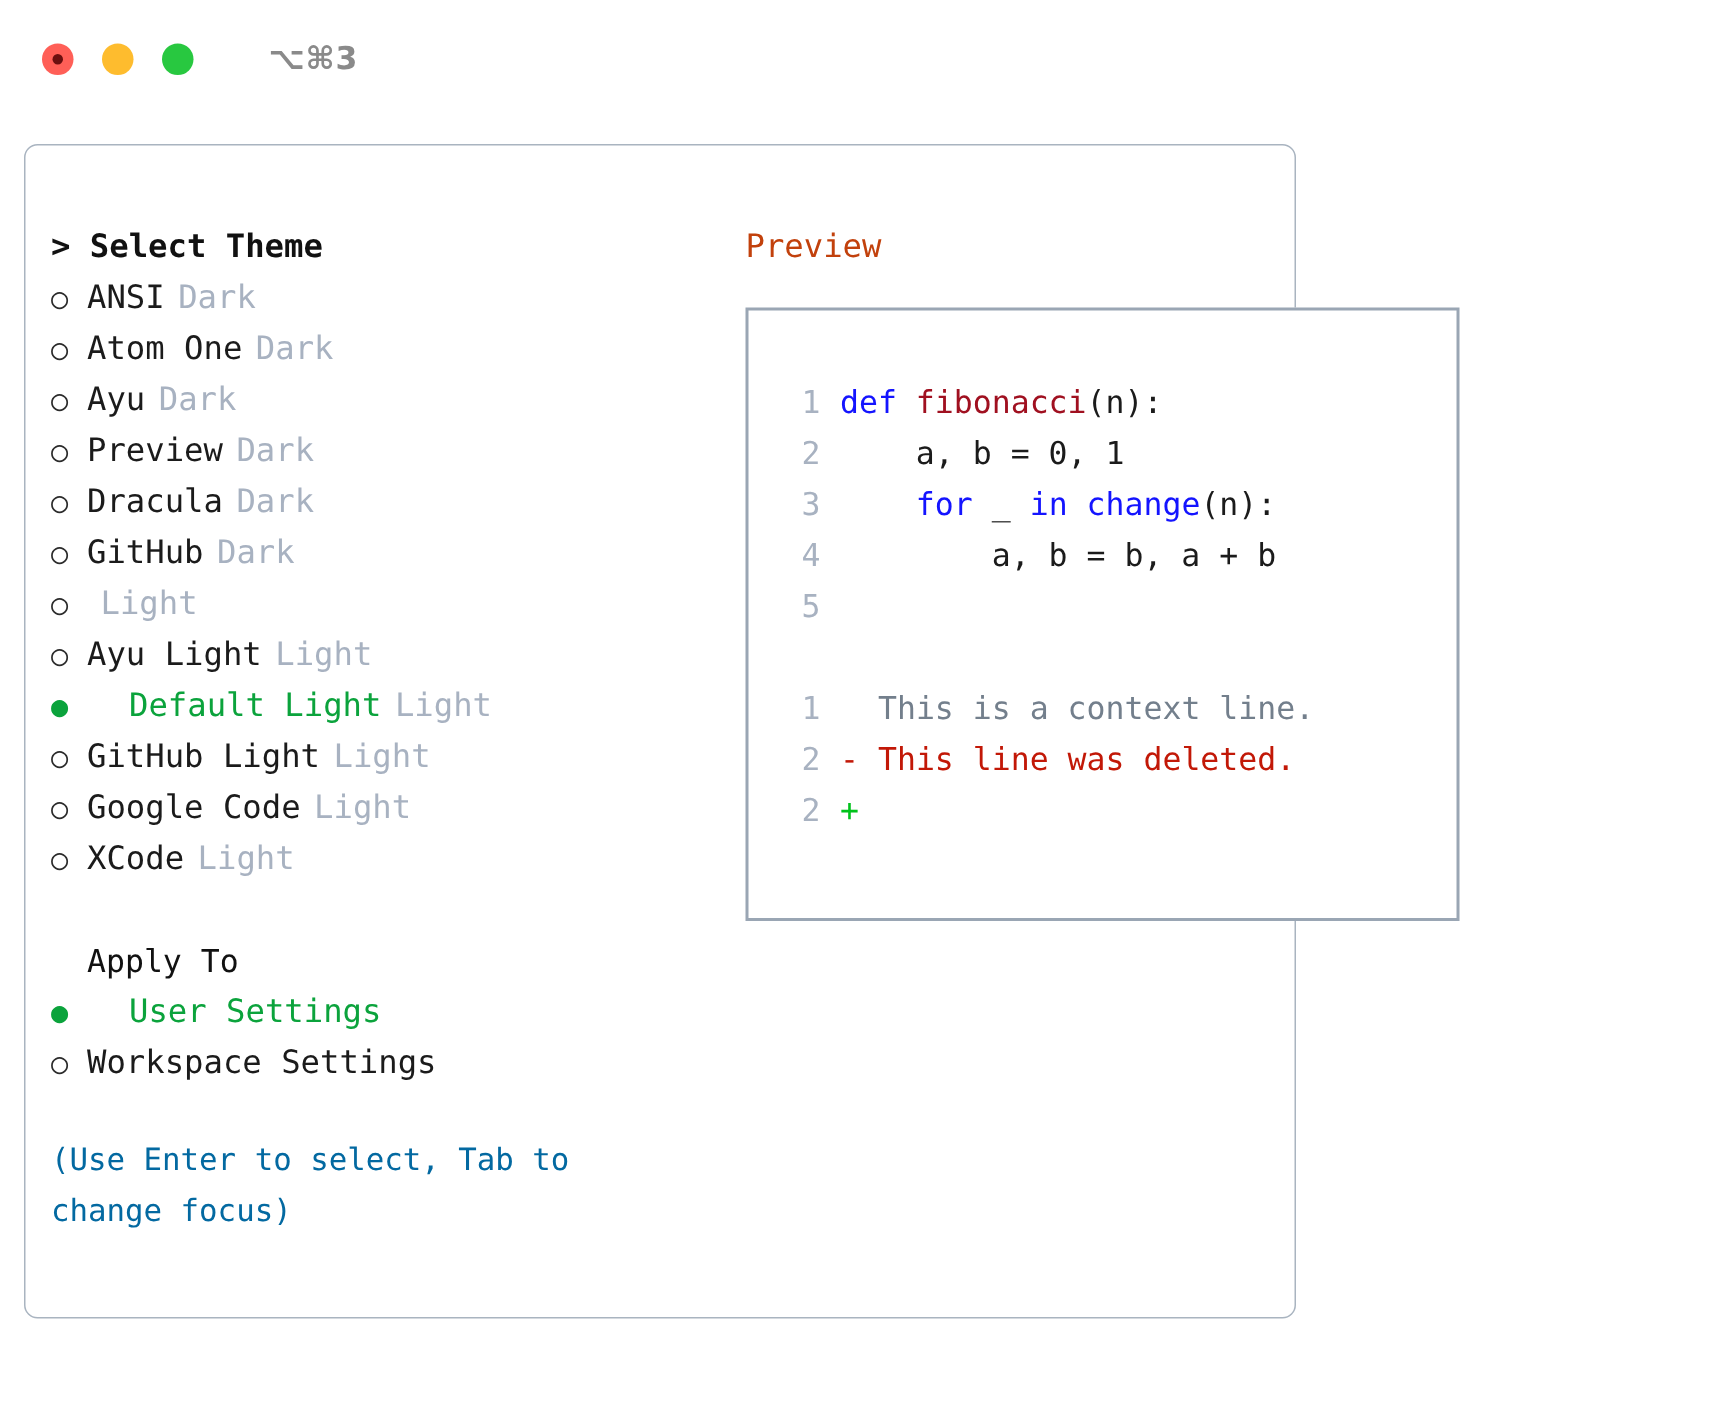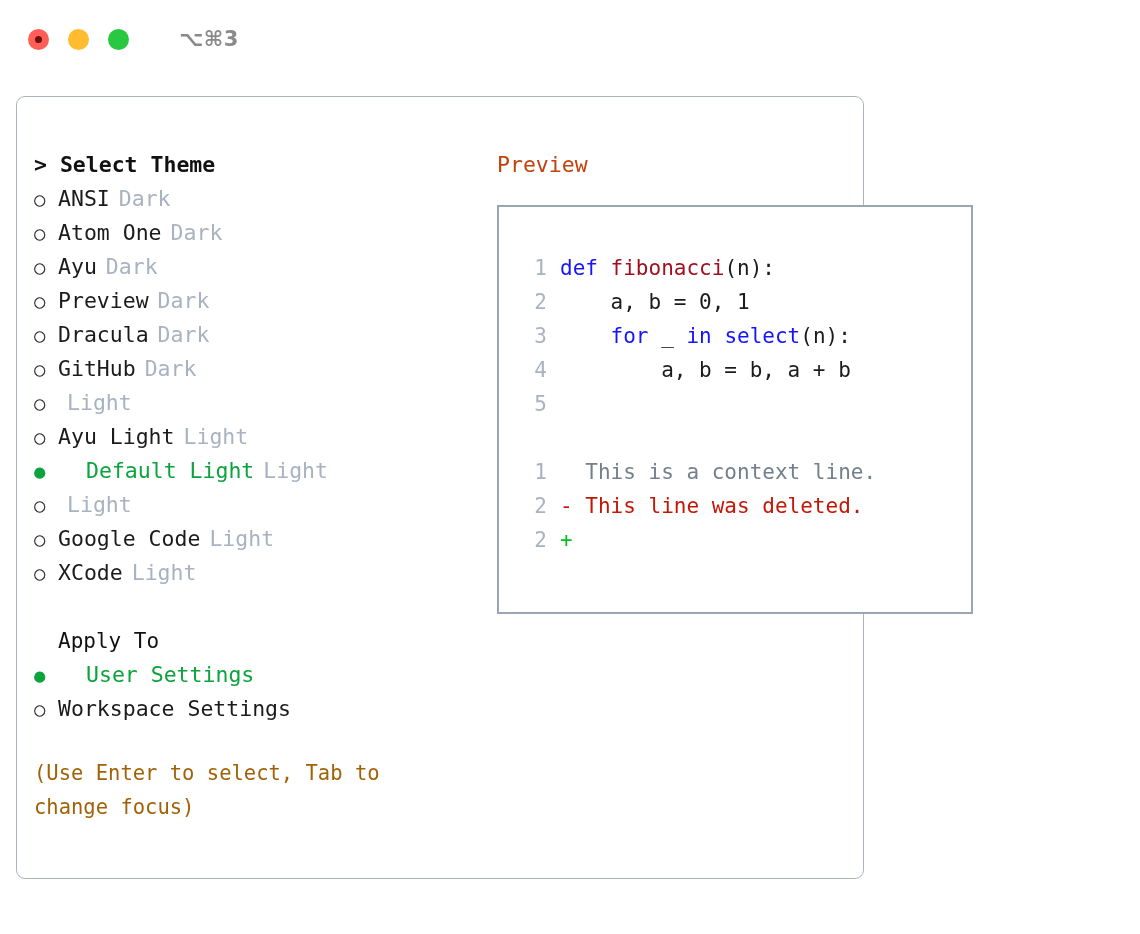--- a/index.html
+++ b/index.html
@@ -127,21 +127,21 @@
     color: #111111;
     line-height: 34px;
     padding-left: 24px;
     white-space: pre;
   }
 
   .help-text {
     margin-top: 30px;
     font-size: 20.5px;
     line-height: 34px;
-    color: #a16207;
+    color: #0369a1;
     width: 400px;
     white-space: pre-wrap;
   }
 
   
   .right-col {
     position: absolute;
     left: 480px;
     top: 51px;
     width: 490px;
@@ -211,21 +211,21 @@
         <div id="theme-list">
             <div class="opt-row"><span class="bullet">○</span><span class="opt-label">ANSI</span><span class="opt-tag">Dark</span></div>
             <div class="opt-row"><span class="bullet">○</span><span class="opt-label">Atom One</span><span class="opt-tag">Dark</span></div>
             <div class="opt-row"><span class="bullet">○</span><span class="opt-label">Ayu</span><span class="opt-tag">Dark</span></div>
             <div class="opt-row"><span class="bullet">○</span><span class="opt-label">Preview</span><span class="opt-tag">Dark</span></div>
             <div class="opt-row"><span class="bullet">○</span><span class="opt-label">Dracula</span><span class="opt-tag">Dark</span></div>
             <div class="opt-row"><span class="bullet">○</span><span class="opt-label">GitHub</span><span class="opt-tag">Dark</span></div>
             <div class="opt-row"><span class="bullet">○</span><span class="opt-tag">Light</span></div>
             <div class="opt-row"><span class="bullet">○</span><span class="opt-label">Ayu Light</span><span class="opt-tag">Light</span></div>
             <div class="opt-row selected"><span class="bullet selected">●</span><span class="opt-label">Default Light</span><span class="opt-tag">Light</span></div>
-            <div class="opt-row"><span class="bullet">○</span><span class="opt-tag">Light</span></div>
+            <div class="opt-row"><span class="bullet">○</span><span class="opt-label">GitHub Light</span><span class="opt-tag">Light</span></div>
             <div class="opt-row"><span class="bullet">○</span><span class="opt-label">Google Code</span><span class="opt-tag">Light</span></div>
             <div class="opt-row"><span class="bullet">○</span><span class="opt-label">XCode</span><span class="opt-tag">Light</span></div>
           </div>
 
         <div class="spacer-row"></div>
 
         <div class="apply-label">Apply To</div>
 
         <div id="apply-list">
             <div class="opt-row selected"><span class="bullet selected">●</span><span class="opt-label">User Settings</span></div>
@@ -235,21 +235,21 @@
         <div class="help-text">(Use Enter to select, Tab to change focus)</div>
       </div>
 
       <div class="right-col">
         <div class="preview-title">Preview</div>
 
         <div class="code-box">
           <div id="code-sample">
               <div class="code-line"><span class="lineno">1</span><span class="code-text"><span class="tok-kw">def </span><span class="tok-fn">fibonacci</span><span class="tok-plain">(n):</span></span></div>
               <div class="code-line"><span class="lineno">2</span><span class="code-text"><span class="tok-plain">    a, b = 0, 1</span></span></div>
-              <div class="code-line"><span class="lineno">3</span><span class="code-text"><span class="tok-plain">    </span><span class="tok-kw">for</span><span class="tok-plain"> _ </span><span class="tok-kw">in</span><span class="tok-plain"> </span><span class="tok-kw">select</span><span class="tok-plain">(n):</span></span></div>
+              <div class="code-line"><span class="lineno">3</span><span class="code-text"><span class="tok-plain">    </span><span class="tok-kw">for</span><span class="tok-plain"> _ </span><span class="tok-kw">in</span><span class="tok-plain"> </span><span class="tok-kw">change</span><span class="tok-plain">(n):</span></span></div>
               <div class="code-line"><span class="lineno">4</span><span class="code-text"><span class="tok-plain">        a, b = b, a + b</span></span></div>
               <div class="code-line"><span class="lineno">5</span></div>
             </div>
           <div class="blank-line"></div>
           <div id="diff-sample">
               <div class="code-line"><span class="lineno">1</span><span class="diff-context"> </span><span class="diff-context"> This is a context line.</span></div>
               <div class="code-line"><span class="lineno">2</span><span class="diff-del">-</span><span class="diff-del"> This line was deleted.</span></div>
               <div class="code-line"><span class="lineno">2</span><span class="diff-add">+</span></div>
             </div>
         </div>

